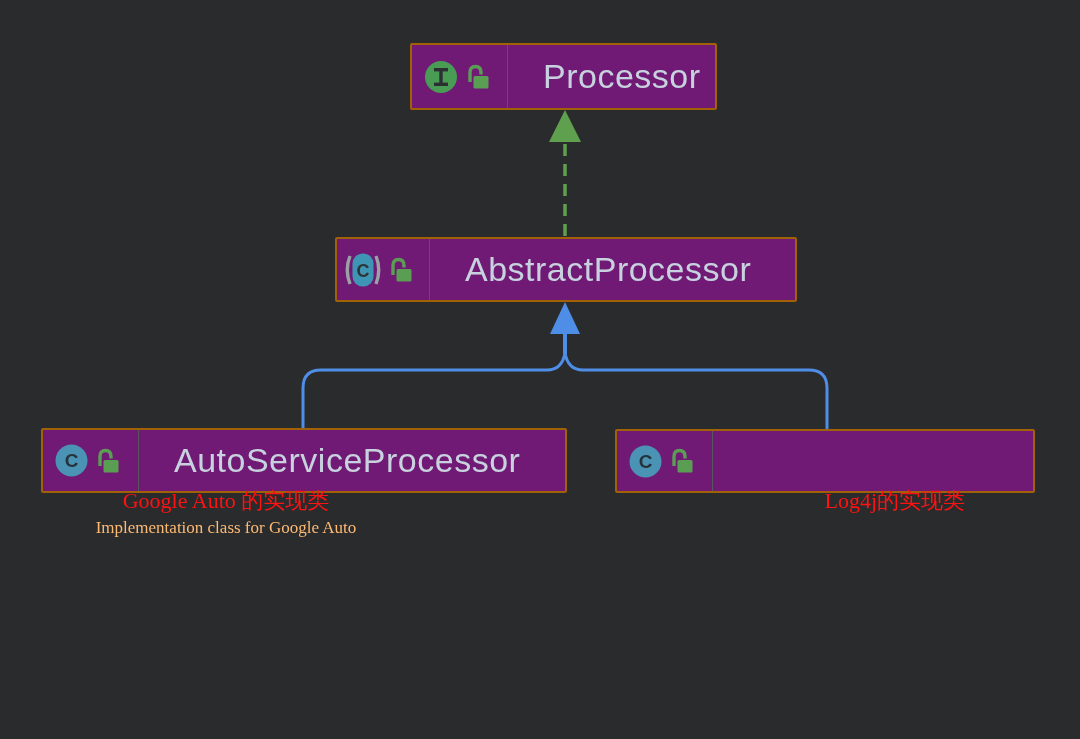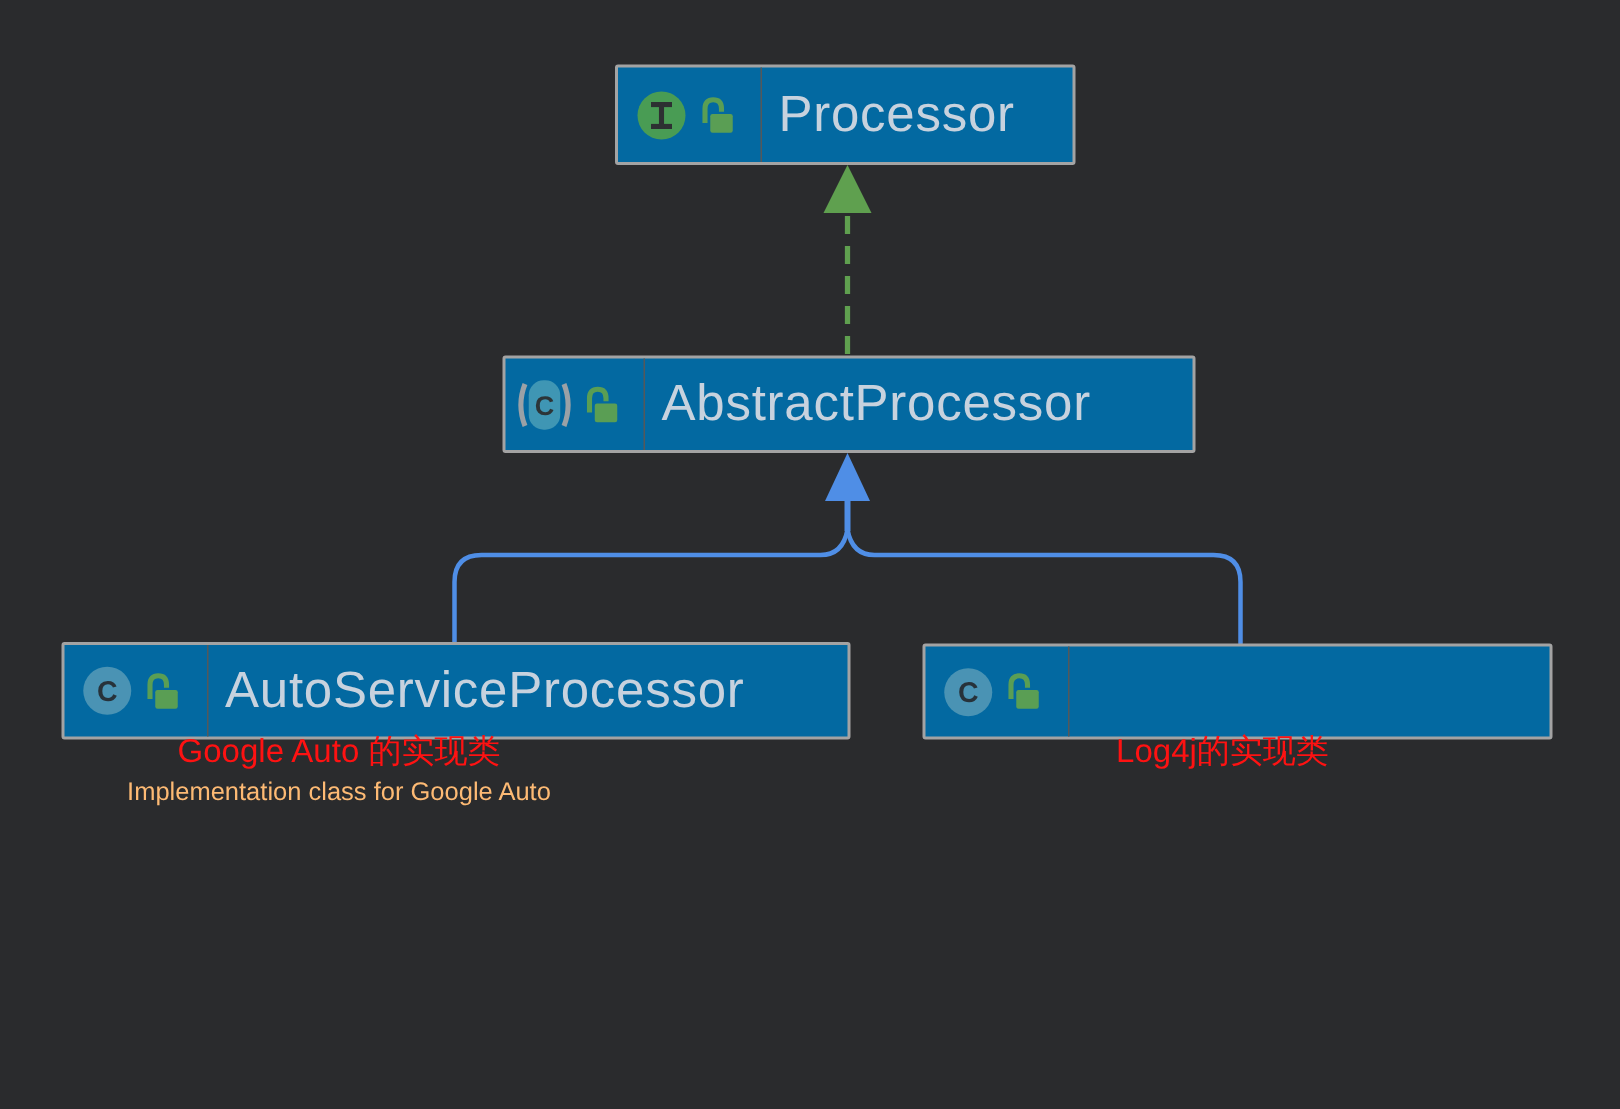--- a/index.html
+++ b/index.html
@@ -8,28 +8,29 @@
     font-family: "Liberation Sans", sans-serif;
   }
   #canvas {
     position: relative;
     width: 1080px; height: 739px;
     background: #2a2b2d;
     overflow: hidden;
   }
   .node {
     position: absolute;
-    background: #0369a1;
-    border: 2px solid #a3a3a3;
+    background: #701a75;
+    border: 2px solid #a16207;
     border-radius: 2px;
     box-sizing: border-box;
     display: flex;
     align-items: center;
     color: #c7d2de;
     cursor: default;
+    gap: 24px;
   }
   .node .icons {
     flex: 0 0 auto;
     height: 100%;
     box-sizing: border-box;
     display: flex;
     align-items: center;
     gap: 7px;
     padding-left: 12px;
     width: 96px;
@@ -54,34 +55,35 @@
   #edges {
     position: absolute;
     left: 0; top: 0;
     pointer-events: none;
   }
 
   .annotation {
     position: absolute;
     text-align: center;
     line-height: 1.0;
+    font-family: Liberation Serif, serif;
   }
   .annotation .zh {
     font-size: 22px;
     color: #fe1212;
     white-space: nowrap;
   }
   .annotation .en {
     font-size: 17px;
     color: #fdba74;
     margin-top: 7px;
     white-space: nowrap;
   }
   #annotation-left  { left: 46px;  top: 490px; width: 360px; }
-  #annotation-right { left: 665px; top: 490px; width: 300px; }
+  #annotation-right { left: 665px; top: 490px; width: 300px; text-align: right; }
 </style>
 </head>
 <body>
 
 <div id="canvas">
 
   <svg id="edges" width="1080" height="739" viewBox="0 0 1080 739">
      Processor (green dashed) --&gt;
     <path d="M565,236 L565,144" fill="none" stroke="#5fa04f" stroke-width="3.5" stroke-dasharray="12 8"></path>
     <polygon points="565,110 549,142 581,142" fill="#5fa04f"></polygon>

